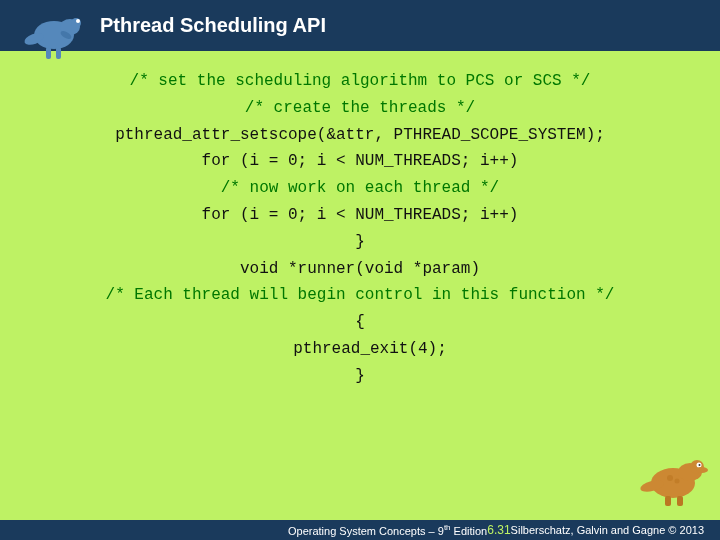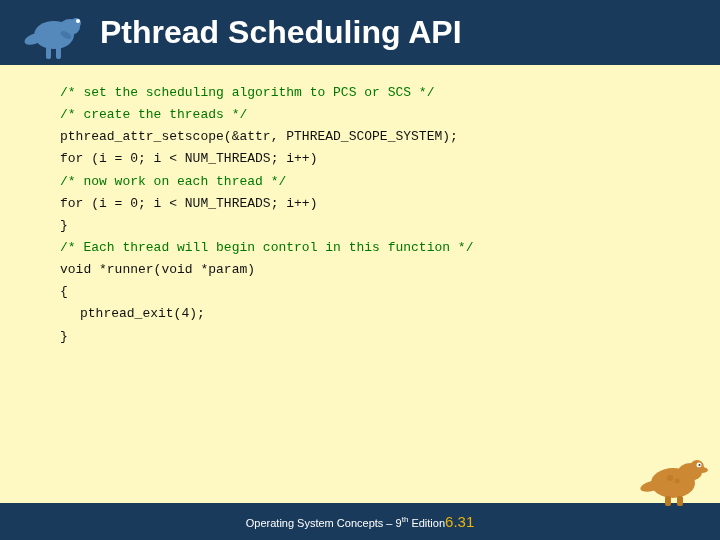--- a/index.html
+++ b/index.html
@@ -24,66 +24,67 @@
 
     .header {
       background: #1a3a5c;
       padding: 14px 20px 14px 100px;
       display: flex;
       align-items: center;
     }
 
     .header-title {
       color: #ffffff;
-      font-size: 32px;
+      font-size: 20px;
       font-weight: bold;
       font-family: Arial, sans-serif;
     }
 
     .content {
       flex: 1;
       padding: 18px 60px 10px 60px;
       font-family: 'Courier New', Courier, monospace;
-      font-size: 13px;
+      font-size: 16px;
       line-height: 1.55;
       color: #111111;
-      background: #fef9c3;
+      background: #bef264;
+      text-align: center;
     }
 
     .code-block {
       margin-bottom: 2px;
     }
 
     .comment {
       color: #007700;
     }
 
     .footer {
       background: #1a3a5c;
-      height: 37px;
+      height: 20px;
       display: flex;
       align-items: center;
-      justify-content: center;
+      justify-content: flex-end;
       padding: 0 16px;
       position: relative;
     }
 
     .footer-left {
       color: #ffffff;
       font-size: 11px;
       font-family: Arial, sans-serif;
     }
 
     .footer-left sup {
       font-size: 8px;
     }
 
     .footer-center {
-      color: #eab308;
-      font-size: 15px;
+      color: #bef264;
+      font-size: 12px;
       font-family: Arial, sans-serif;
     }
 
     .footer-right {
       color: #ffffff;
       font-size: 11px;
       font-family: Arial, sans-serif;
     }
 
     
@@ -135,24 +136,24 @@
     <div class="code-block">
       <span class="comment">/* now work on each thread */</span>
     </div>
     <div class="code-block">
       <span>for (i = 0; i &lt; NUM_THREADS; i++)</span>
     </div>
     <div class="code-block">
       <span>}</span>
     </div>
     <div class="code-block">
-      <span class="comment">/* Each thread will begin control in this function */</span>
+      <span>void *runner(void *param)</span>
     </div>
     <div class="code-block">
-      <span>void *runner(void *param)</span>
+      <span class="comment">/* Each thread will begin control in this function */</span>
     </div>
     <div class="code-block">
       <span>{</span>
     </div>
     <div class="code-block" style="padding-left:20px;">
       <span>    pthread_exit(4);</span>
     </div>
     <div class="code-block">
       <span>}</span>
     </div>
@@ -178,15 +179,16 @@
       <circle cx="35" cy="30" r="3" fill="#bb7722" opacity="0.6"></circle>
       <circle cx="42" cy="33" r="2.5" fill="#bb7722" opacity="0.6"></circle>
     </svg>
   </div>
 
   <div class="footer">
     <span class="footer-left">
       Operating System Concepts – 9<sup>th</sup> Edition
     </span>
     <span class="footer-center">6.31</span>
+    <span class="footer-right">Silberschatz, Galvin and Gagne © 2013</span>
   </div>
 
 </div>
 
 </body></html>

